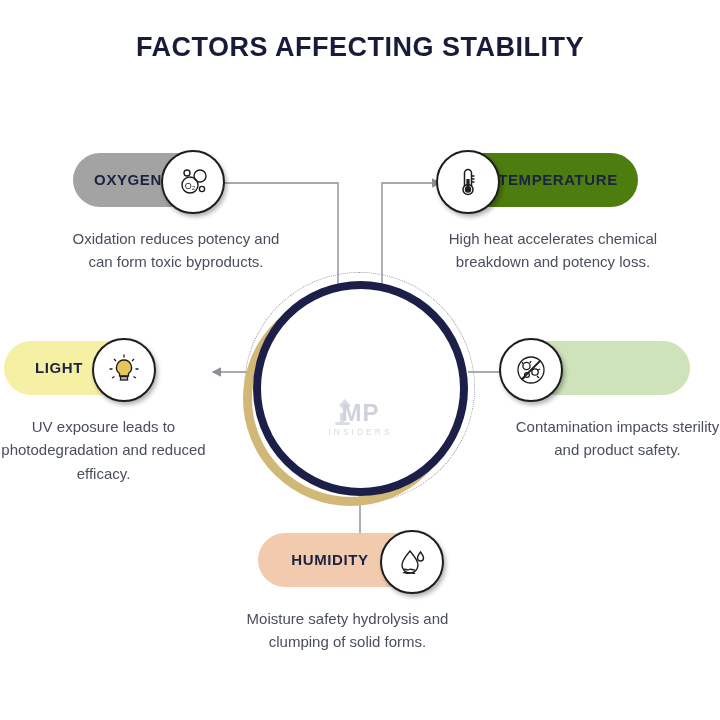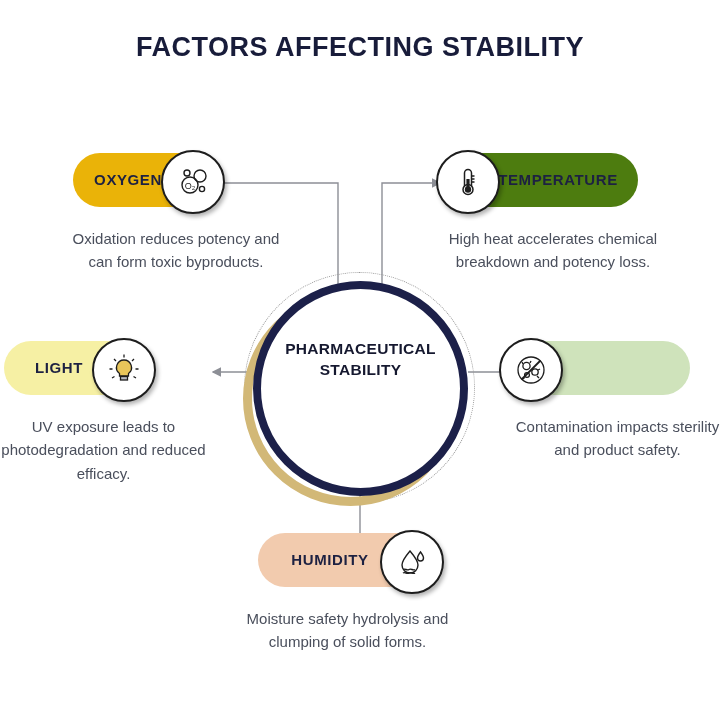--- a/index.html
+++ b/index.html
@@ -133,26 +133,33 @@
       <path d="M468,372 L508,372" marker-end="url(#ar)"></path>
 
       <path d="M360,470 L360,533"></path>
     </g>
   </svg>
 
   <div class="hub">
     <div class="hub-dotted"></div>
     <div class="hub-gold"></div>
     <div class="hub-navy"></div>
-    <div class="hub-label">PHARMACEUTICAL
-STABILITY</div>
+    <div class="watermark">
+      <svg class="wm-scope" width="26" height="30" viewBox="0 0 26 30">
+        <path d="M14,2 L20,9 L13,14 L8,8 Z" fill="#cfd2dc"></path>
+        <rect x="9" y="16" width="4" height="9" fill="#cfd2dc"></rect>
+        <rect x="4" y="25" width="15" height="3" rx="1.5" fill="#cfd2dc"></rect>
+      </svg>
+      <div class="wm-main">MP</div>
+      <div class="wm-sub">INSIDERS</div>
+    </div>
   </div>
 
   <div class="node" id="node-oxygen">
-    <div class="pill icon-right" style="background: #eab308;">
+    <div class="pill icon-right" style="background: #a3a3a3;">
       <span class="pill-label">OXYGEN</span>
       <span class="badge right">
         <svg width="40" height="40" viewBox="0 0 40 40">
           <g fill="none" stroke="#1d1d1d" stroke-width="1.4">
             <circle cx="17" cy="23" r="8"></circle>
             <circle cx="27" cy="14" r="6"></circle>
             <circle cx="14" cy="11" r="3"></circle>
             <circle cx="29" cy="27" r="2.6"></circle>
           </g>
           <text x="17" y="27" font-size="9" font-family="Liberation Sans, sans-serif" text-anchor="middle" fill="#1d1d1d">O₂</text>

